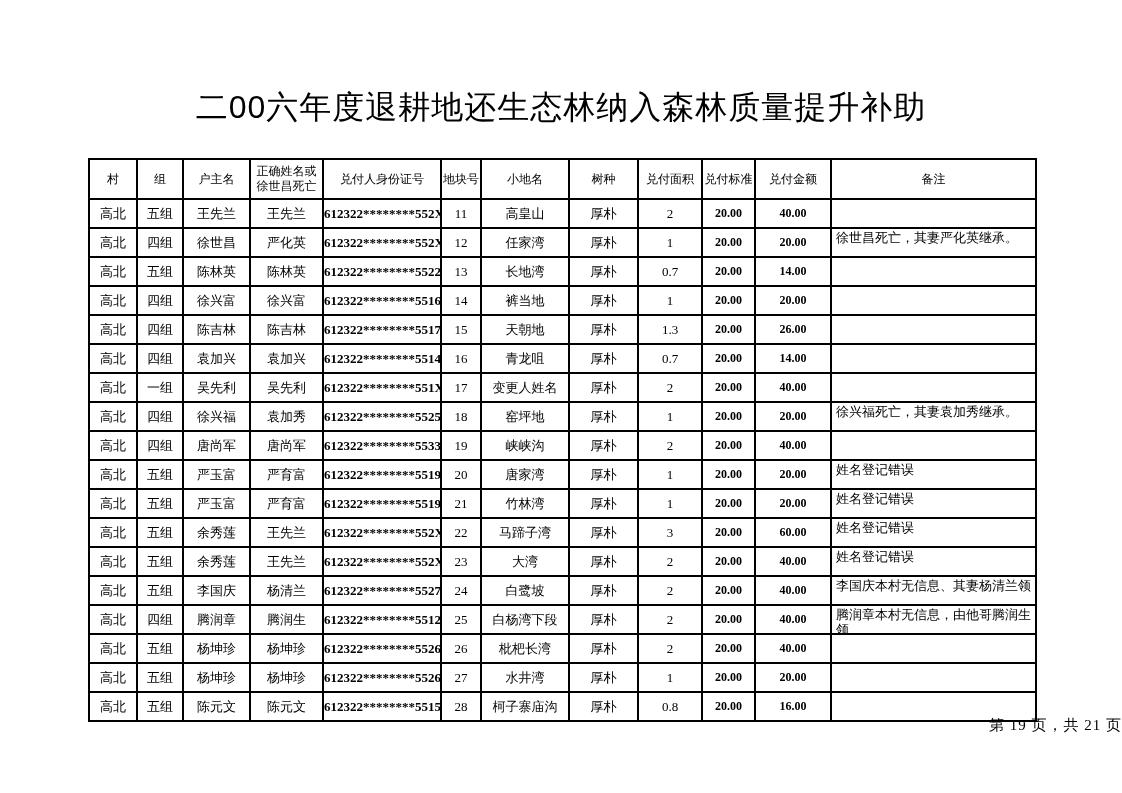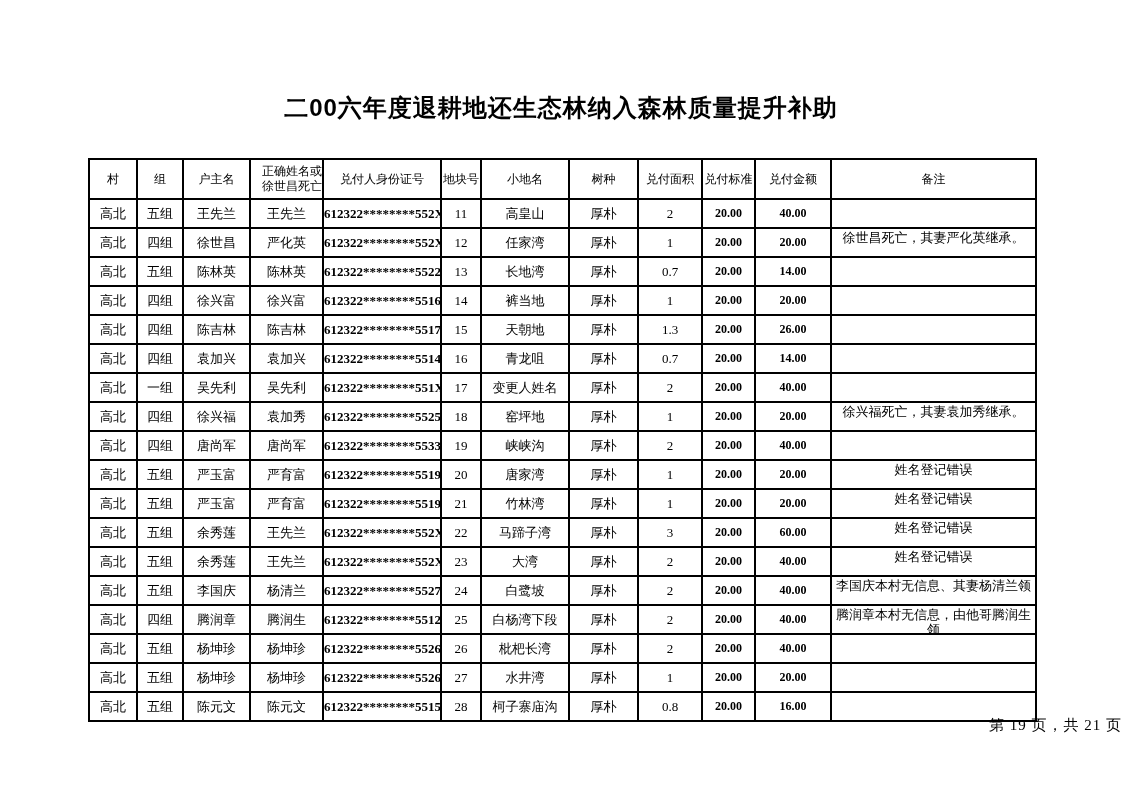--- a/index.html
+++ b/index.html
@@ -7,22 +7,22 @@
     width: 1122px; height: 793px;
     font-family: "Liberation Serif", "DejaVu Serif", serif;
     color: #000;
     position: relative;
   }
   .page { width: 1122px; height: 793px; position: relative; }
 
   .title-block { position: absolute; top: 90px; left: 0; width: 100%; text-align: center; }
   .title-line {
     font-family: "Liberation Sans", "DejaVu Sans", sans-serif;
-    font-weight: bold;
-    font-size: 24px;
+    font-weight: normal;
+    font-size: 32px;
     line-height: 35px;
     letter-spacing: 1px;
   }
 
   table.main {
     position: absolute; top: 158px; left: 88px;
     border-collapse: collapse;
     table-layout: fixed;
     width: 947px;
     font-size: 13px;
@@ -41,24 +41,24 @@
     line-height: 15px;
   }
   table.main td { height: 27px; }
   td.num-bold { font-weight: bold; font-size: 12px; }
   td.idnum { font-weight: bold; font-size: 13px; letter-spacing: 0px; margin-left: 28px; }
   td.remark-cell { text-align: left; }
   .remark-inner {
     height: 26px; overflow: hidden;
     padding: 1px 4px 0 4px;
     line-height: 15px;
-    text-align: center;
+    text-align: left;
     font-size: 13px;
   }
-  .hdr-2line span { display: block; text-align: right; }
+  .hdr-2line span { display: block; }
 
   .footer {
     position: absolute; top: 716px; left: 0; width: 100%;
     text-align: right;
     font-size: 15px;
     letter-spacing: 1px;
   }
 </style>
 </head>
 <body>

